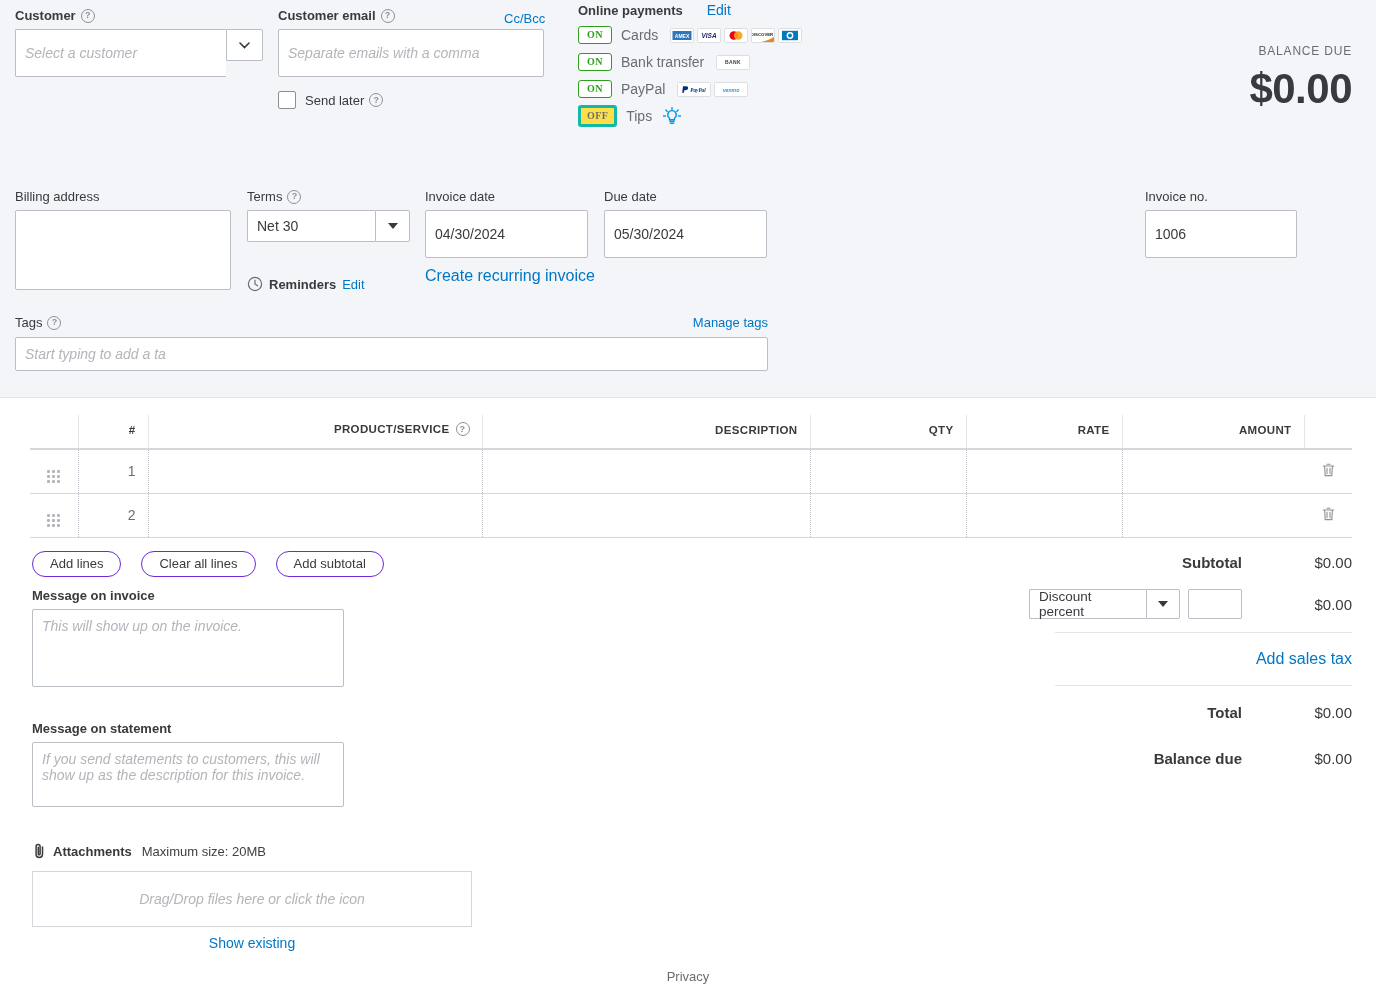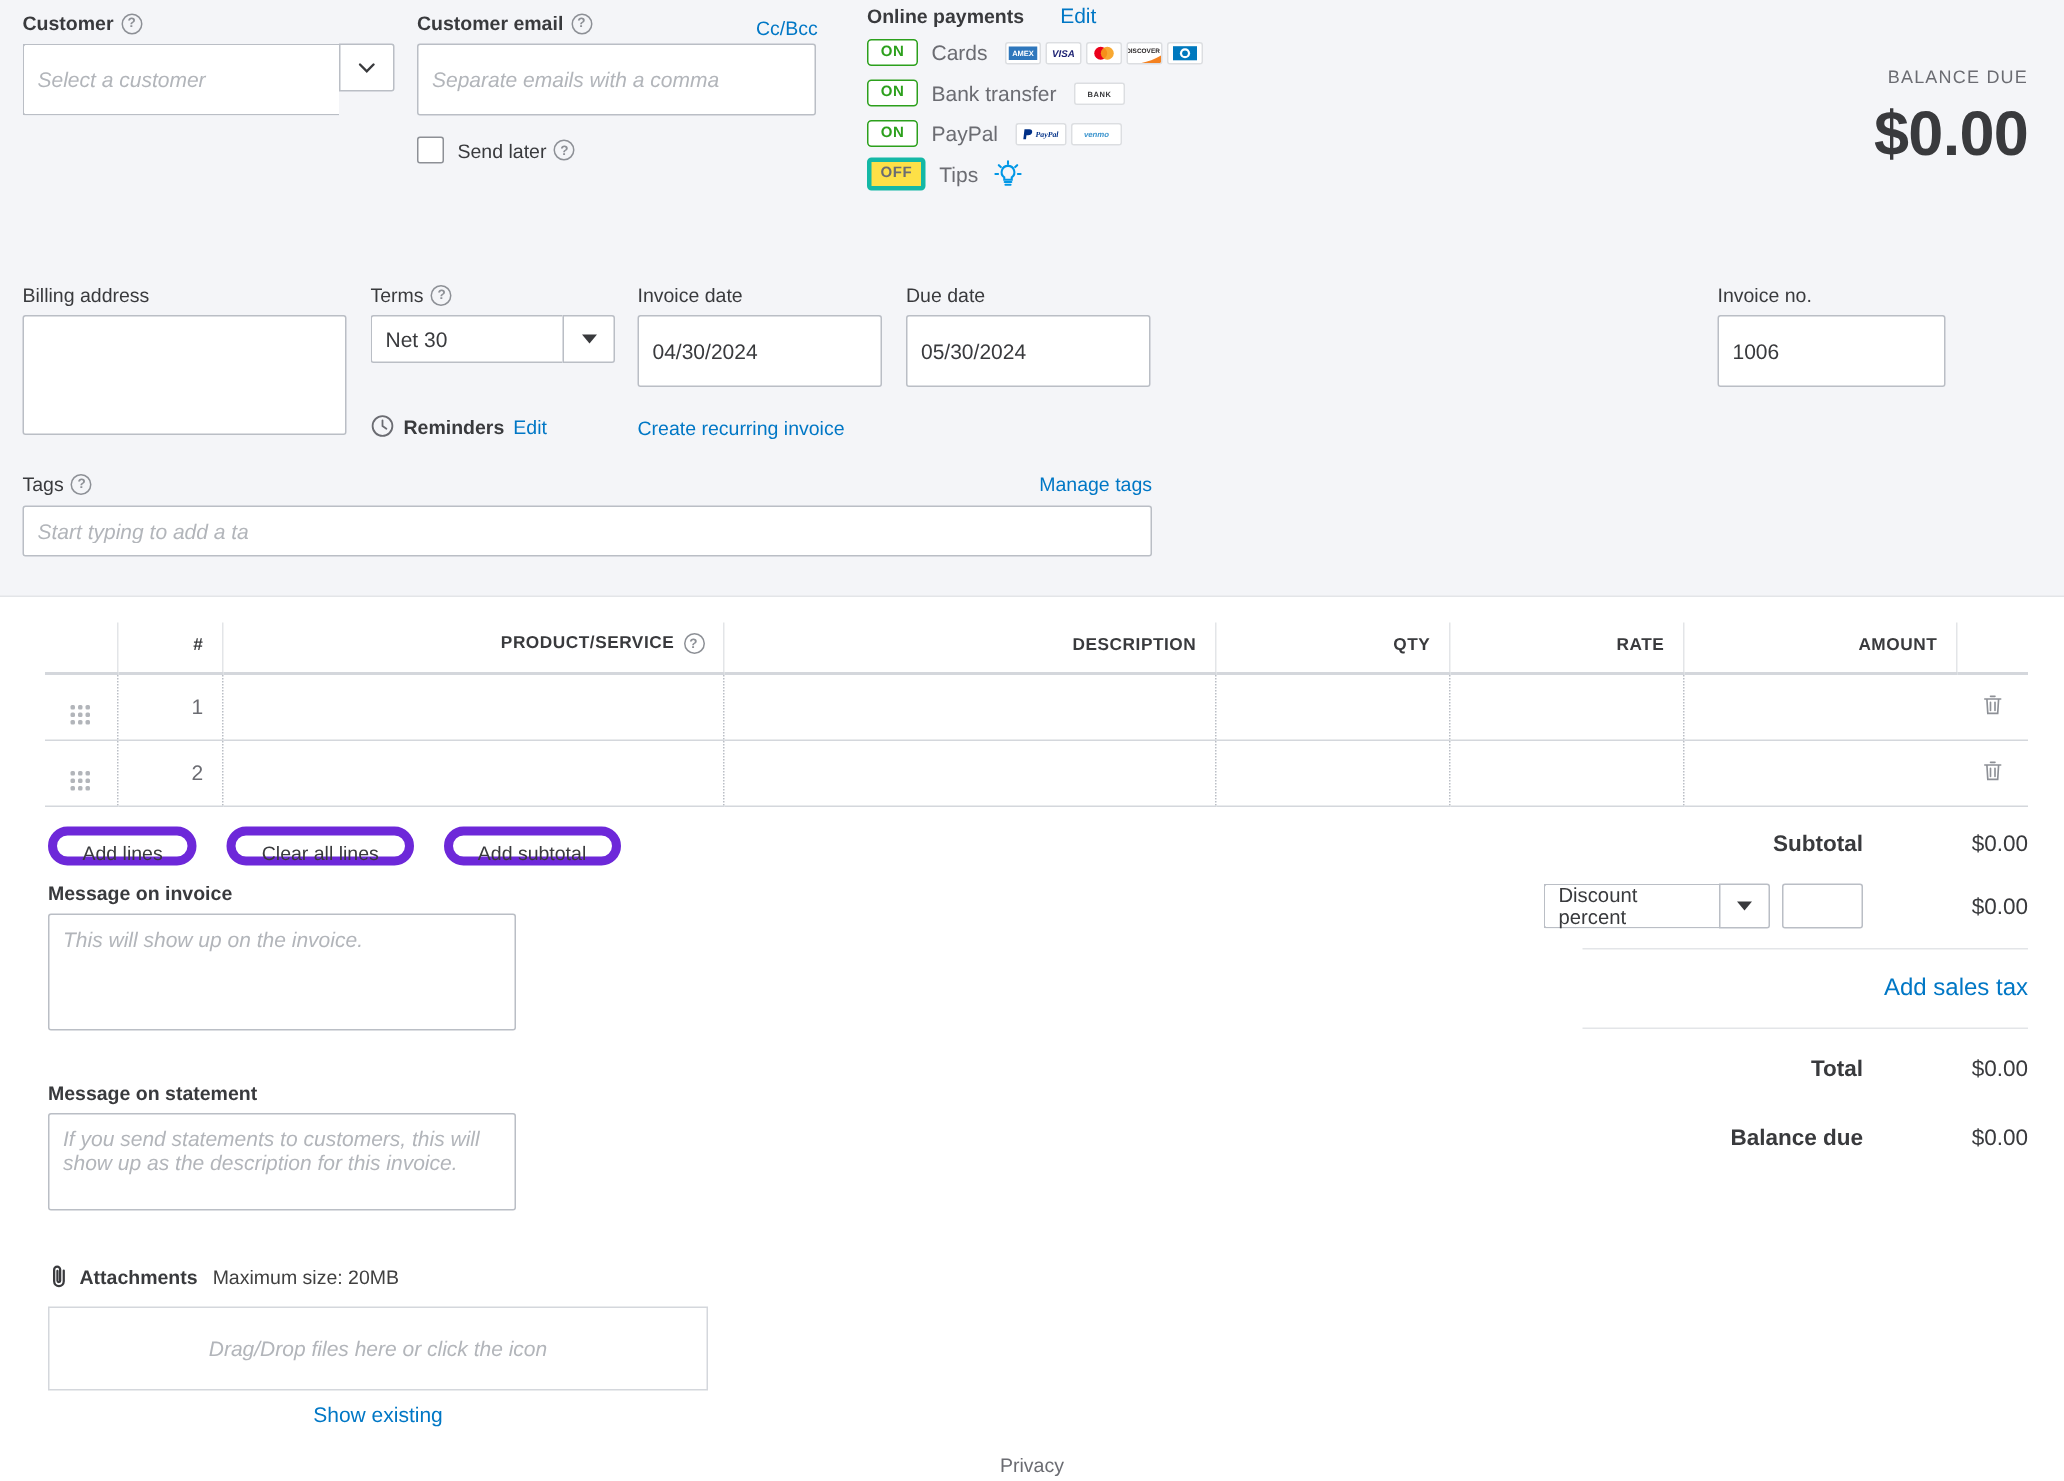--- a/index.html
+++ b/index.html
@@ -67,21 +67,21 @@
 
   .link { color: #0077c5; text-decoration: none; cursor: pointer; }
 
   
   .op-title { font-size: 13px; font-weight: 600; color: #393a3d; }
   .op-row { display: flex; align-items: center; gap: 9px; margin-top: 7px; height: 20px; }
   .toggle {
     border-radius: 3px; font-size: 10px; font-weight: 700;
     letter-spacing: .4px; padding: 2px 6px 2px 6px;
     line-height: 12px; min-width: 34px; text-align: center; cursor: pointer;
-    font-family: Liberation Sans, sans-serif;
+    font-family: Liberation Serif, serif;
   }
   .toggle.on  { border: 1px solid #2ca01c; color: #2ca01c; background: #fff; }
   .toggle.off { border: 3px solid #14b8a6; color: #6b6c72; background: #fde047; }
   .op-name { font-size: 14px; color: #6b6c72; }
 
   .badges { display: flex; align-items: center; gap: 3px; margin-left: 3px; }
   .badge {
     width: 24px; height: 15px; border: 1px solid #dcdee1; background: #fff;
     border-radius: 2px; display: flex; align-items: center; justify-content: center;
     overflow: hidden;
@@ -142,21 +142,21 @@
   .lt td.nb { border-left: none; }
   .lt td.num { text-align: right; color: #6b6c72; font-size: 14px; }
   .lt td.handle, .lt td.trash { text-align: center; padding: 0; }
   .dots { display: inline-grid; grid-template-columns: repeat(3, 3px); gap: 2px; }
   .dots i { width: 3px; height: 3px; background: #b2b5ba; display: block; border-radius: 1px; }
   .trash-ic { cursor: pointer; }
 
   
   .btn-row { position: absolute; left: 32px; top: 551px; display: flex; gap: 20px; }
   .btn {
-    height: 26px; border: 6px solid #6d28d9; background: #fff; border-radius: 14px;
+    height: 26px; border: 1px solid #6d28d9; background: #fff; border-radius: 14px;
     font-size: 13px; color: #393a3d; padding: 0 17px; cursor: pointer;
     font-family: "Liberation Sans", sans-serif; line-height: 24px;
   }
 
   
   .msg-lbl { font-size: 13px; font-weight: 600; margin-bottom: 6px; }
   .ta {
     width: 312px; border: 1px solid #babec5; background: #fff;
     border-radius: 2px; font-size: 14px; font-family: "Liberation Sans", sans-serif;
     padding: 8px 9px; resize: none; outline: none; color: #393a3d;
@@ -352,21 +352,21 @@
     <div class="sel-val">Net 30</div>
     <div class="sel-btn">
       <span class="caret"></span>
     </div>
   </div>
 </div>
 
 <div style="position:absolute;left:425px;top:189px;">
   <div class="fld-label normal">Invoice date</div>
   <input class="txt-input" style="width: 163px;" value="04/30/2024" id="inv-date">
-  <a class="link" style="display:block;margin-top:20px;font-size:13px;">Create recurring invoice</a>
+  <a class="link" style="display:block;margin-top:9px;font-size:16px;">Create recurring invoice</a>
 </div>
 
 <div style="position:absolute;left:604px;top:189px;">
   <div class="fld-label normal">Due date</div>
   <input class="txt-input" style="width: 163px;" value="05/30/2024" id="due-date">
 </div>
 
 <div class="reminders" style="position:absolute;left:247px;top:276px;">
   <svg width="16" height="16" viewBox="0 0 16 16">
     <circle cx="8" cy="8" r="6.6" fill="none" stroke="#6b6c72" stroke-width="1.2"></circle>

